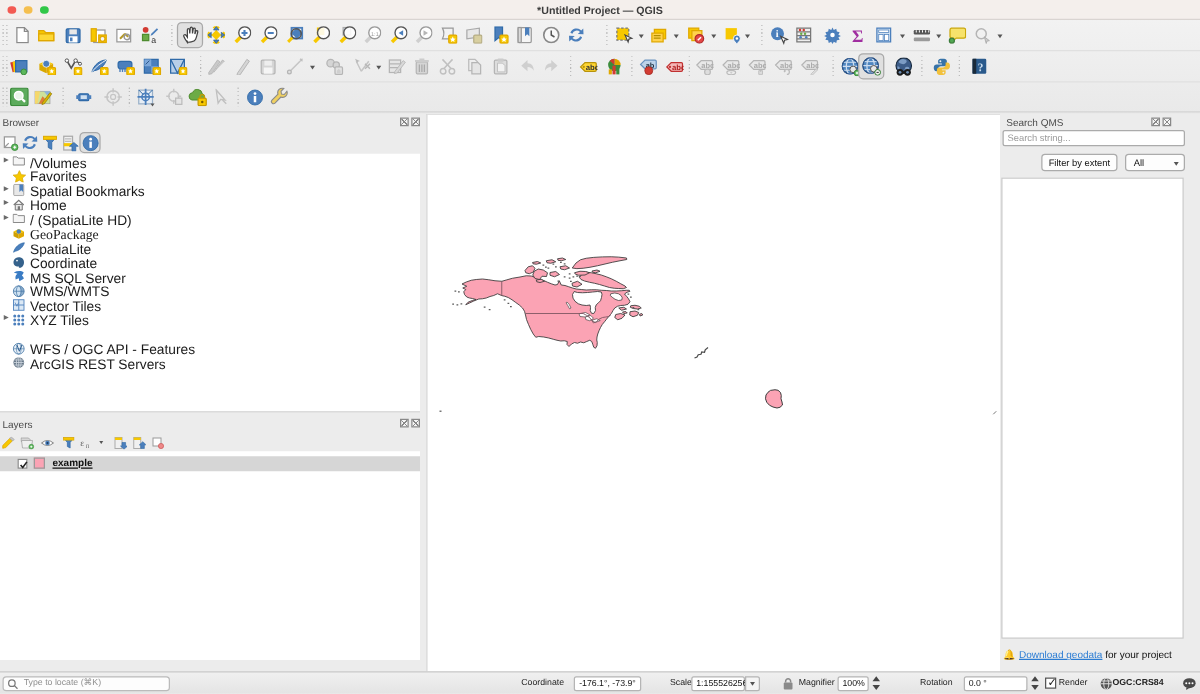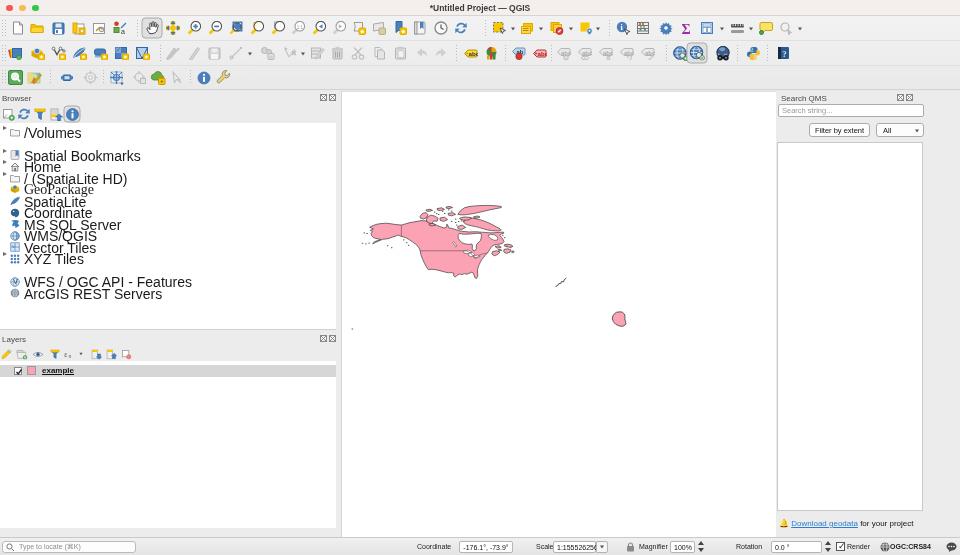--- a/index.html
+++ b/index.html
@@ -23,31 +23,31 @@
 
 #main { position:absolute; left:0; top:91px; width:960px; height:446px; }
 #leftdock { position:absolute; left:0; top:0; width:340px; height:446px; background:#ececec; }
 .paneltitle { position:absolute; font-size:8px; color:#4a4a4a; }
 .panelbtns { position:absolute; font-size:7px; color:#555; }
 .pbtn { display:inline-block; width:7px; height:7px; border:1px solid #888; margin-left:2px; position:relative; background:#f5f5f5;}
 .pbtn:before{ content:""; position:absolute; left:0px; top:0px; right:0px; bottom:0px; background:
  linear-gradient(45deg, transparent 45%, #888 45%, #888 55%, transparent 55%),
  linear-gradient(-45deg, transparent 45%, #888 45%, #888 55%, transparent 55%); }
 #browser-tree { position:absolute; left:0; top:32px; width:336px; height:207px; background:#fff; border-bottom:1px solid #d0d0d0; }
-.trow-item { position:absolute; left:0; height:11.5px; width:100%; font-size:14px; color:#1a1a1a;text-align:center; }
+.trow-item { position:absolute; left:0; height:11.5px; width:100%; font-size:11px; color:#1a1a1a;text-align:center; }
 .trow-item .lbl { position:absolute; left:24px; top:1px; }
 .trow-item .ticon { position:absolute; left:10px; top:0.5px; width:9px; height:9px; }
 .trow-item .exp { position:absolute; left:2.5px; top:2px; width:0; height:0; border-top:2.8px solid transparent; border-bottom:2.8px solid transparent; border-left:4px solid #6b6b6b; }
 #layers-panel { position:absolute; left:0; top:239px; width:340px; height:207px; }
 #layers-tree { position:absolute; left:0; top:31px; width:336px; height:167px; background:#fff; }
 #layerrow { position:absolute; left:0; top:4px; width:100%; height:12px; background:#d6d6d6; }
 
 #map { position:absolute; left:341px; top:0; width:470px; height:446px; background:#fff; border-left:1px solid #d4d4d4; border-top:1px solid #e0e0e0; }
 
-#rightdock { position:absolute; left:776px; top:0; width:140px; height:446px; background:#ececec; }
+#rightdock { position:absolute; left:800px; top:0; width:140px; height:446px; background:#ececec; }
 #qms-input { position:absolute; left:2px; top:13px; width:146px; height:13px; background:#fff; border:1px solid #ababab; border-radius:2px; font-size:7.5px; color:#9a9a9a; padding:1px 3px; }
 #qms-btn { position:absolute; left:33px; top:32px; width:61px; height:14px; background:#fdfdfd; border:1px solid #ababab; border-radius:3px; font-size:7.5px; color:#111; text-align:center; line-height:13px; }
 #qms-combo { position:absolute; left:100px; top:32px; width:48px; height:14px; background:#fdfdfd; border:1px solid #ababab; border-radius:3px; font-size:7.5px; color:#111; line-height:13px; padding-left:6px;}
 #qms-list { position:absolute; left:1px; top:51px; width:146px; height:369px; background:#fff; border:1px solid #c9c9c9; }
 #qms-link { position:absolute; left:3px; top:428px; width:160px; font-size:8px; color:#111; }
 
 #statusbar { position:absolute; left:0; top:537px; width:960px; height:18px; background:linear-gradient(#f0f0f0,#e4e4e4); border-top:1px solid #c9c9c9; font-size:7px; color:#222; }
 #locator { position:absolute; left:2px; top:3px; width:134px; height:12px; background:#fdfdfd; border:1px solid #bbb; border-radius:3px; color:#8e8e8e; font-size:7px; line-height:10px; padding-left:16px; }
 .sb-lbl { position:absolute; top:5px; }
 .sb-input { position:absolute; top:2.5px; height:12px; background:#fff; border:1px solid #b5b5b5; border-radius:2px; font-size:7px; line-height:11px; text-align:center; color:#111; }
@@ -765,20 +765,26 @@
           </div>
         </div>
       <div id="browser-tree">
           <div class="trow-item" style="top:0.8px;">
             <span class="exp"></span>
             <span class="ticon"><svg width="10" height="9" viewBox="0 0 10 9">
                 <path d="M0.5 1.5 h3 l1 1 h5 v5.5 h-9 z" fill="#f5f5f5" stroke="#8a8a8a" stroke-width="0.8"></path>
               </svg></span>
             <span class="lbl">/Volumes</span>
           </div>
+          <div class="trow-item" style="top:12.3px;">
+            <span class="ticon"><svg width="11" height="10" viewBox="0 0 11 10">
+                <path d="M5.5 0.5 l1.5 3.2 3.5.4 -2.6 2.3 .7 3.4 -3.1-1.7 -3.1 1.7 .7-3.4 L0.5 4.1 4 3.7 z" fill="#f7c800" stroke="#d8a800" stroke-width="0.6"></path>
+              </svg></span>
+            <span class="lbl">Favorites</span>
+          </div>
           <div class="trow-item" style="top:23.8px;">
             <span class="exp"></span>
             <span class="ticon"><svg width="10" height="10" viewBox="0 0 10 10">
                 <rect x="1" y="0.5" width="8" height="9" rx="0.8" fill="#e8e8e8" stroke="#999" stroke-width="0.7"></rect>
                 <path d="M5.5 0.5 h3 v6 l-1.5-1.3 -1.5 1.3 z" fill="#4b7fbc"></path>
               </svg></span>
             <span class="lbl">Spatial Bookmarks</span>
           </div>
           <div class="trow-item" style="top:35.3px;">
             <span class="exp"></span>
@@ -824,21 +830,21 @@
               </svg></span>
             <span class="lbl">MS SQL Server</span>
           </div>
           <div class="trow-item" style="top:104.3px;">
             <span class="ticon"><svg width="10" height="10" viewBox="0 0 10 10">
                 <circle cx="5" cy="5" r="4.3" fill="#cfe2f2" stroke="#4a7aa8" stroke-width="0.7"></circle>
                 <ellipse cx="5" cy="5" rx="1.9" ry="4.3" fill="none" stroke="#4a7aa8" stroke-width="0.6"></ellipse>
                 <line x1="0.7" y1="5" x2="9.3" y2="5" stroke="#4a7aa8" stroke-width="0.6"></line>
                 <path d="M5 0.7 a4.3 4.3 0 0 1 0 8.6 a7 7 0 0 0 0-8.6" fill="#4a7aa8" fill-opacity="0.5"></path>
               </svg></span>
-            <span class="lbl">WMS/QGIS</span>
+            <span class="lbl">WMS/WMTS</span>
           </div>
           <div class="trow-item" style="top:115.8px;">
             <span class="ticon"><svg width="10" height="10" viewBox="0 0 10 10">
                 <rect x="0.8" y="0.8" width="8.4" height="8.4" fill="#dce9f5" stroke="#4b7fbc" stroke-width="0.7"></rect>
                 <line x1="5" y1="0.8" x2="5" y2="9.2" stroke="#4b7fbc" stroke-width="0.7"></line>
                 <line x1="0.8" y1="5" x2="9.2" y2="5" stroke="#4b7fbc" stroke-width="0.7"></line>
                 <path d="M2 3 l1.5 3 1.5-3" fill="none" stroke="#4b7fbc" stroke-width="0.6"></path>
               </svg></span>
             <span class="lbl">Vector Tiles</span>
           </div>

